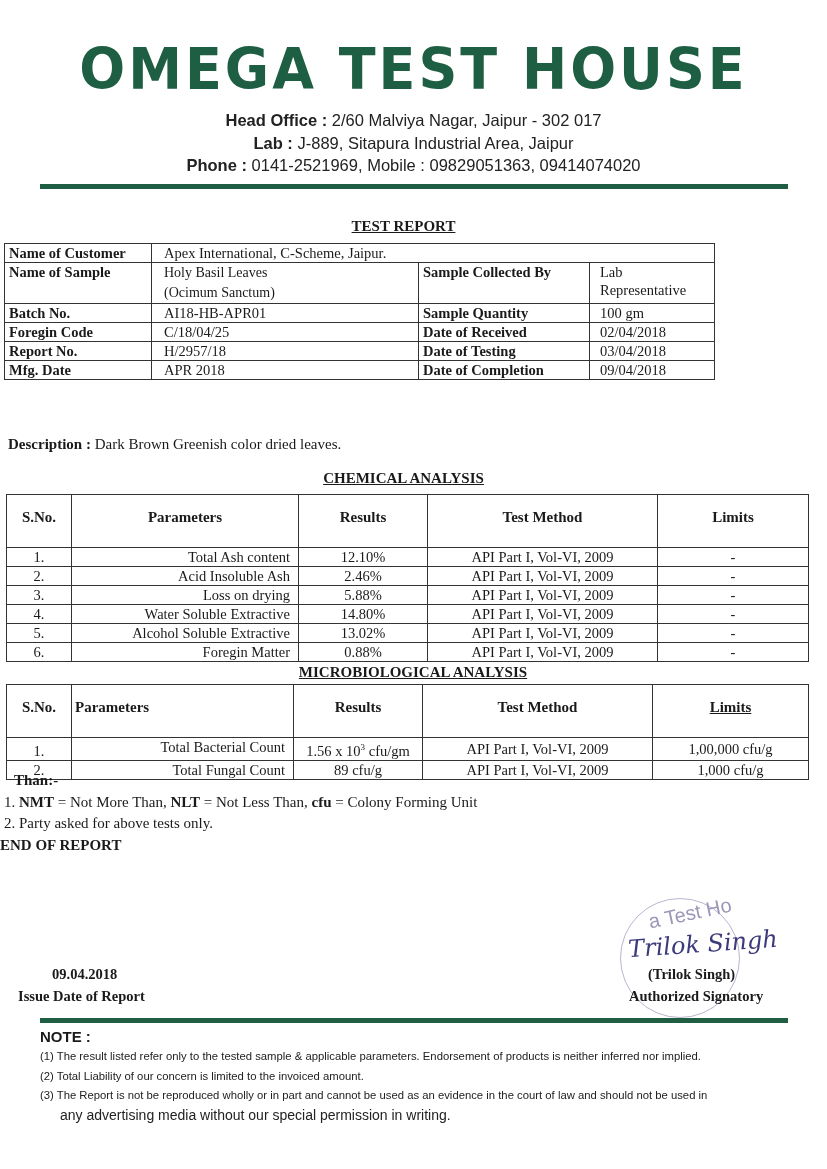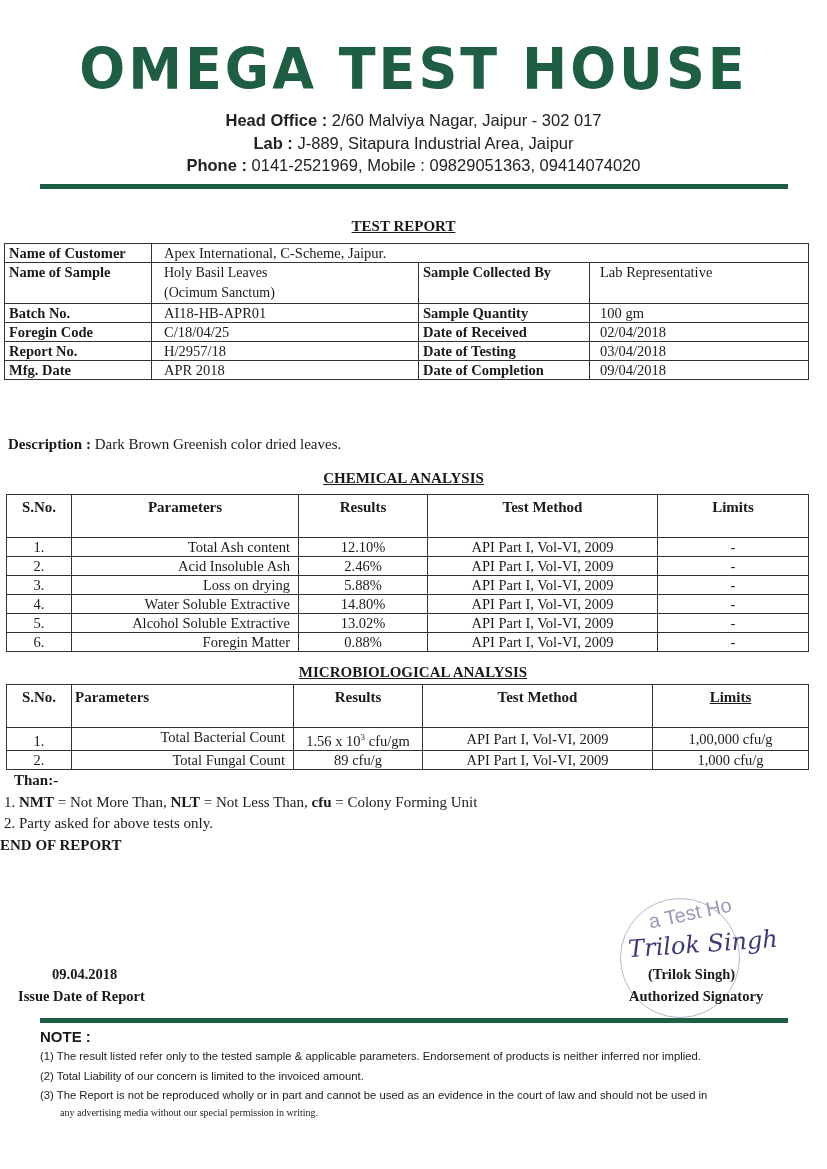--- a/index.html
+++ b/index.html
@@ -35,21 +35,21 @@
     .info td { height: 18px; line-height: 18px; padding: 0 4px; }
     .info .lbl { font-weight: bold; width: 138px; }
     .info .val { padding-left: 12px; }
     .info .lbl2 { font-weight: bold; width: 162px; }
     .info .val2 { padding-left: 10px; }
 
     .desc { left: 8px; top: 436px; font-size: 15px; }
     .desc b { font-weight: bold; }
 
     
-    .an th { font-weight: bold; height: 38px; vertical-align: top; padding-top: 4px; font-size: 15px; }
+    .an th { font-weight: bold; height: 38px; vertical-align: top; padding-top: 14px; font-size: 15px; }
     .an td { height: 18px; line-height: 18px; }
     .an td.c { text-align: center; }
     .an td.l { text-align: right; padding-left: 3px; }
     .an th.l { text-align: left; padding-left: 3px; }
     .u { text-decoration: underline; }
     sup { font-size: 9px; }
 
     .note-hd { left: 14px; top: 772px; font-weight: bold; font-size: 15px; }
     .note-ln { left: 4px; font-size: 15px; }
     .end { left: 0; width: 808px; text-align: left; top: 837px; font-weight: bold; font-size: 15px; }
@@ -58,21 +58,21 @@
     .issue-lbl { left: 18px; top: 988px; font-weight: bold; font-size: 14.5px; }
     .signee { left: 648px; top: 966px; font-weight: bold; font-size: 14.5px; }
     .sign-lbl { left: 629px; top: 988px; font-weight: bold; font-size: 14.5px; }
     .stamp { left: 620px; top: 898px; width: 118px; height: 118px; border-radius: 50%;
       border: 1.5px solid #b9b6cc; }
     .stamp-txt { left: 648px; top: 902px; font-family: "Liberation Sans", sans-serif; font-size: 20px; color: #9b98b8; transform: rotate(-12deg); }
     .signature { left: 628px; top: 930px; font-family: "DejaVu Serif", serif; font-style: italic; font-size: 24px; color: #3c3a7a; transform: rotate(-4deg); }
 
     .footer-hd { left: 40px; top: 1028px; font-family: "Liberation Sans", sans-serif; font-weight: bold; font-size: 15px; text-align: right; }
     .footer-ln { left: 40px; font-family: "Liberation Sans", sans-serif; font-size: 11.3px; color: #222; }
-    .footer-ln2 { left: 60px; font-family: Liberation Serif, serif; font-size: 10px; color: #222; }
+    .footer-ln2 { left: 60px; font-family: Liberation Sans, sans-serif; font-size: 14px; color: #222; }
   </style>
 </head>
 <body>
 
 <div class="abs logo">OMEGA TEST HOUSE</div>
 <div class="abs hdr-line" style="top:111px">
   <b>Head Office :</b>
   <span>2/60 Malviya Nagar, Jaipur - 302 017</span>
 </div>
 <div class="abs hdr-line" style="top:134px">
@@ -80,21 +80,21 @@
   <span>J-889, Sitapura Industrial Area, Jaipur</span>
 </div>
 <div class="abs hdr-line" style="top:156px">
   <b>Phone :</b>
   <span>0141-2521969, Mobile : 09829051363, 09414074020</span>
 </div>
 <div class="abs green-rule" style="top:184px"></div>
 
 <div class="abs sec-title" style="top:218px; left:-10px">TEST REPORT</div>
 
-<table class="info" style="left:4px; top:243px; width:805px;">
+<table class="info" style="left:4px; top:243px; width:711px;">
   <tbody>
       <tr>
     <td class="lbl">Name of Customer</td>
     <td class="val" colspan="3">Apex International, C-Scheme, Jaipur.</td>
   </tr>
   <tr>
     <td class="lbl" style="vertical-align:top; height:38px">Name of Sample</td>
     <td class="val" style="width:250px; vertical-align:top; font-size:14px; line-height:20px;">
       <div>Holy Basil Leaves</div>
       <div>(Ocimum Sanctum)</div>

